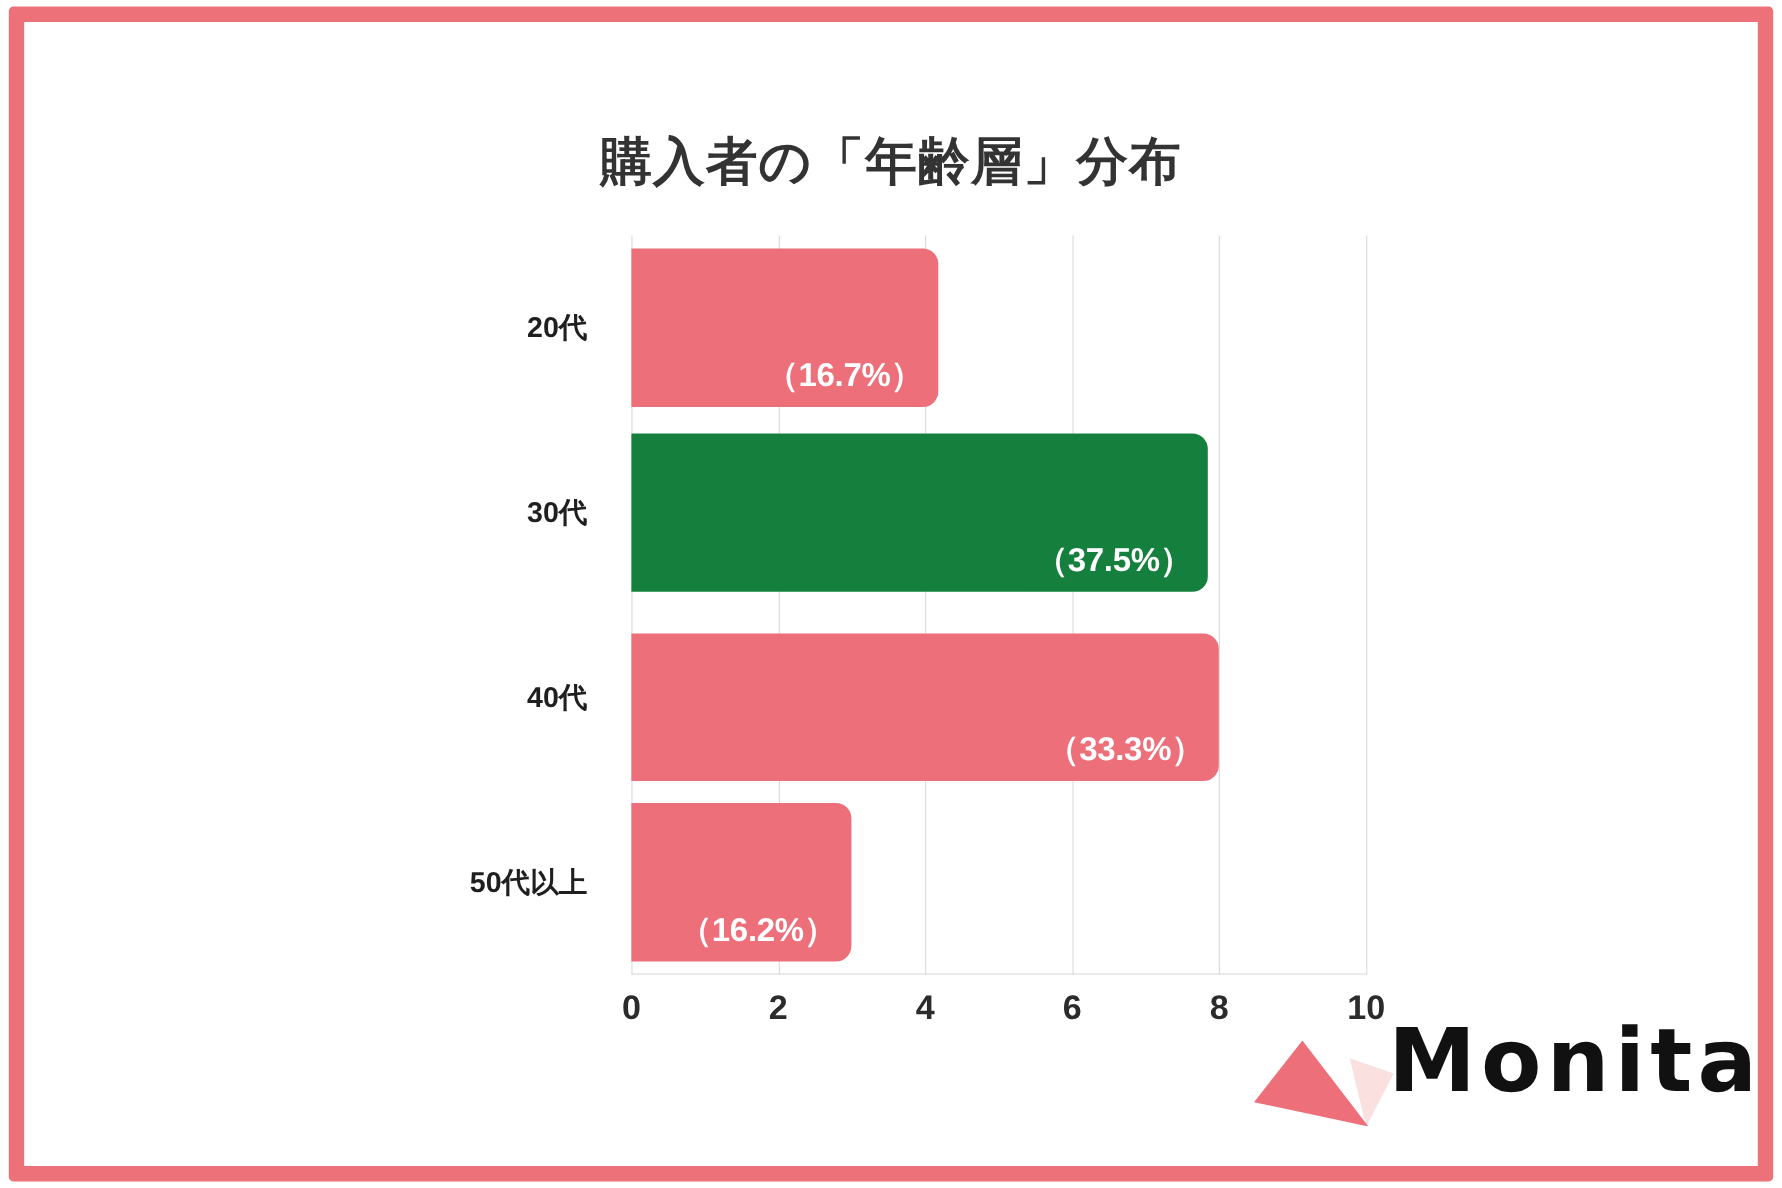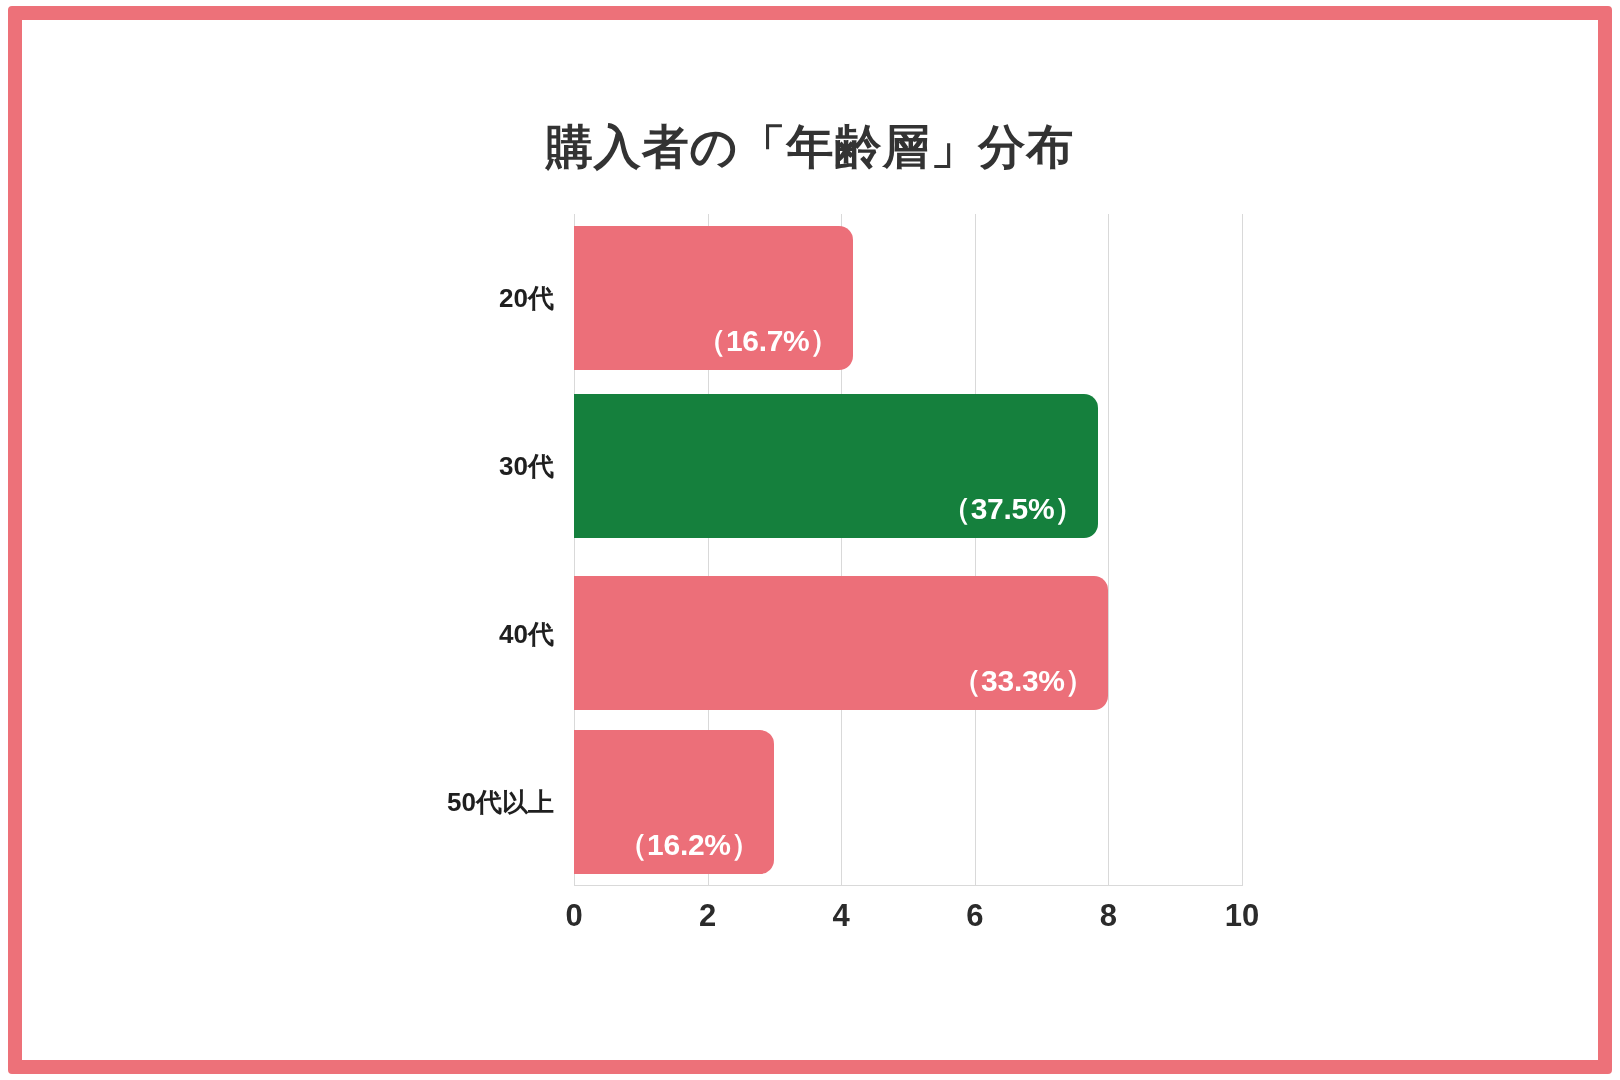--- a/index.html
+++ b/index.html
@@ -129,21 +129,20 @@
   }
 
   
   .cat-label {
     right: auto;
     left: 0;
     width: 532px;         
     padding-right: 20px;
     box-sizing: border-box;
     transform: translateY(-50%);
-    margin-left: 20px;
   }
 
   
   #logo {
     position: absolute;
     left: 1110px;
     top: 900px;
     width: 420px;
     height: 110px;
   }
@@ -208,15 +207,22 @@
               <div class="bar-value" style="color: rgb(255, 255, 255);">（16.2%）</div>
             </div>
           </div>
         </div>
     <div class="cat-label" style="top: 278px;">20代</div>
         <div class="cat-label" style="top: 446px;">30代</div>
         <div class="cat-label" style="top: 614px;">40代</div>
         <div class="cat-label" style="top: 782px;">50代以上</div>
       </div>
 
+    <div id="logo">
+      <svg id="logo-mark" viewBox="0 0 150 100">
+        <polygon id="logo-tri-light" points="95,38 135,52 110,100" fill="#FAE0DE"></polygon>
+        <polygon id="logo-tri-dark" points="52,22 112,100 8,78" fill="#EC6F79"></polygon>
+      </svg>
+      <div id="logo-text">Monita</div>
+    </div>
 
   </div>
 </div>
 
 </body></html>

